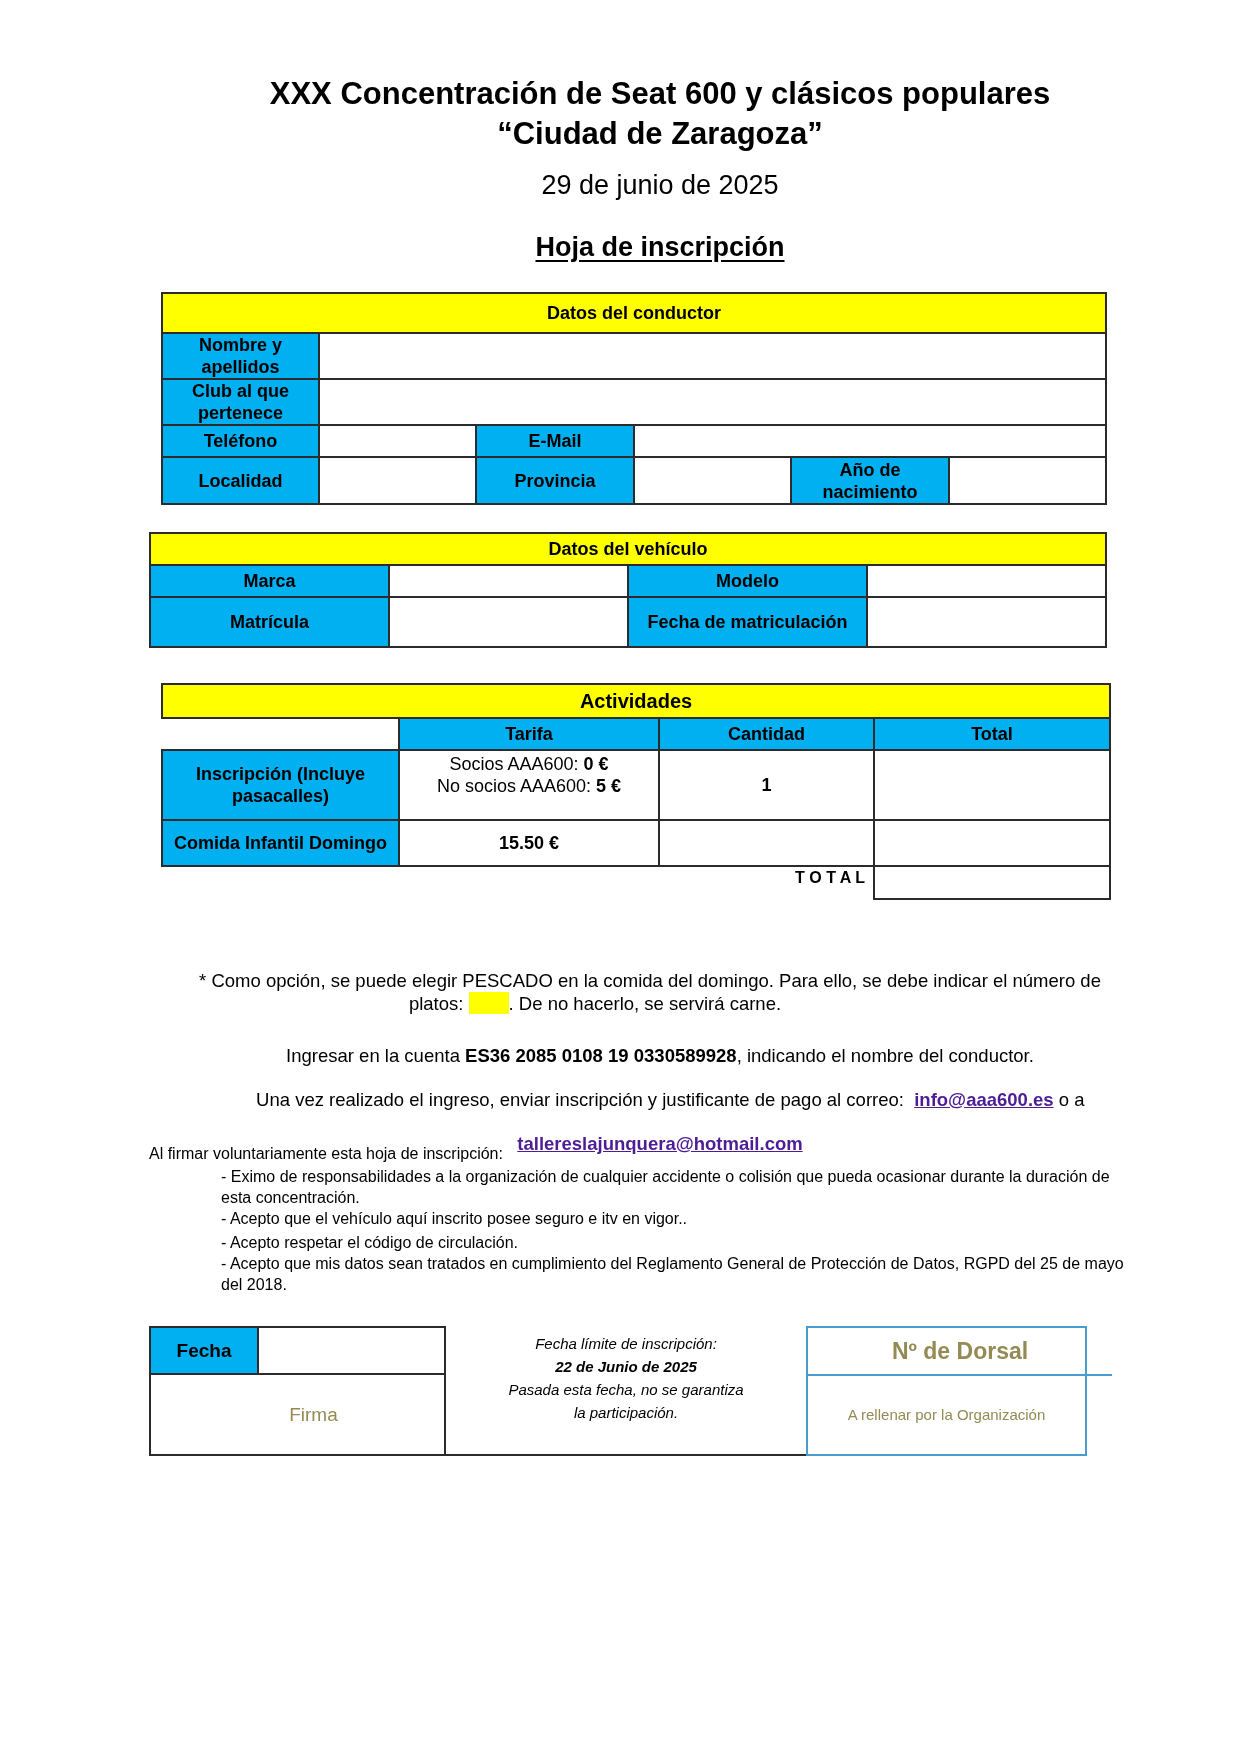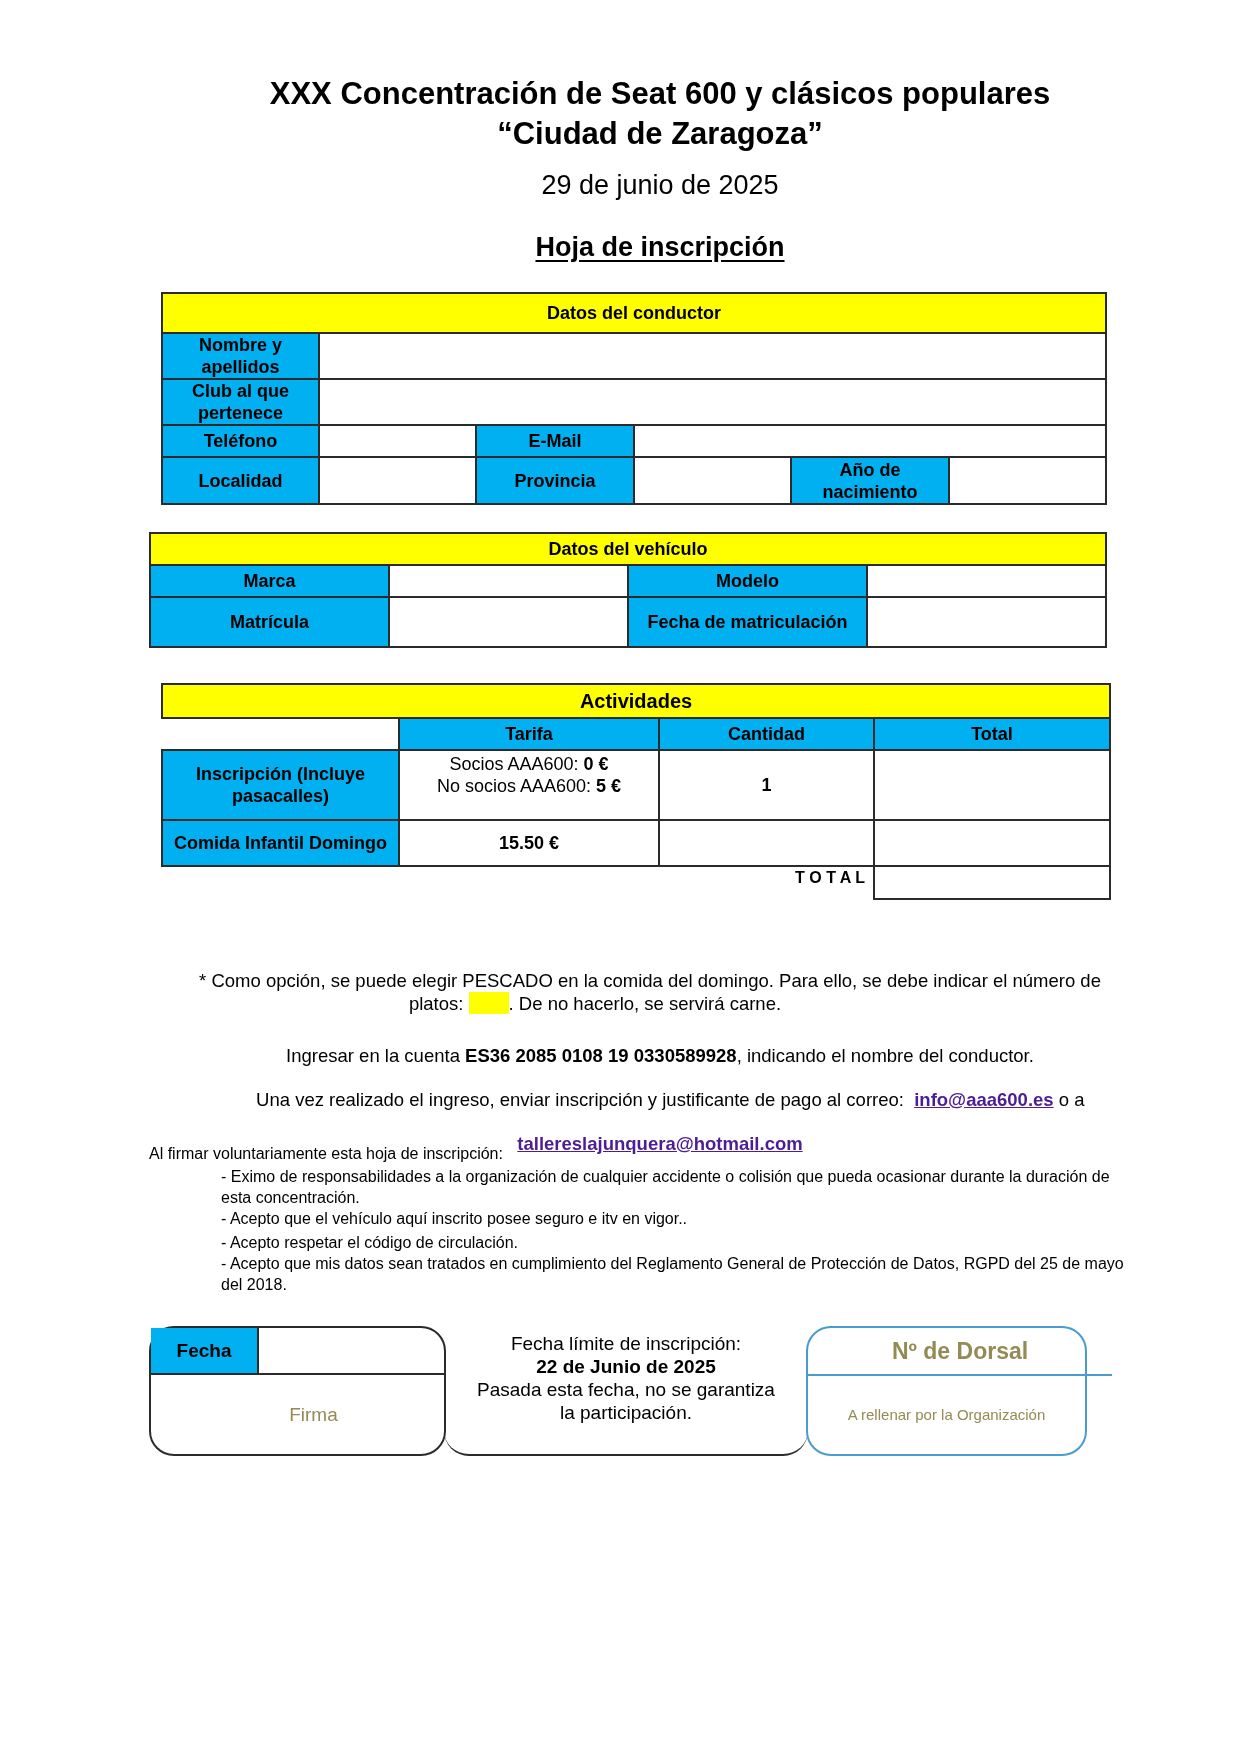--- a/index.html
+++ b/index.html
@@ -15,21 +15,21 @@
   td.hdr { background: #ffff00; font-weight: bold; }
   td.lbl { background: #00b0f0; font-weight: bold; }
   td.val { background: #ffffff; }
   td.noborder { border: none !important; }
 
   .note { font-size: 18.5px; line-height: 23px; }
   .link { color: #4c1d95; text-decoration: underline; font-weight: bold; }
   .hl { display: inline-block; width: 40px; height: 22px; background: #ffff00; vertical-align: -4px; }
   .legal { font-size: 16px; line-height: 21px; }
 
-  .bottom-box { position: absolute; box-sizing: border-box; border-radius: 25px; }
+  .bottom-box { position: absolute; box-sizing: border-box; }
   .tan { color: #948a54; }
 </style>
 </head>
 <body>
 
 <div class="abs center title">
   <div>XXX Concentración de Seat 600 y clásicos populares</div>
   <div>“Ciudad de Zaragoza”</div>
 </div>
 <div class="abs center date">29 de junio de 2025</div>
@@ -167,21 +167,21 @@
     <div style="padding-right:10px;">- Acepto que mis datos sean tratados en cumplimiento del Reglamento General de Protección de Datos, RGPD  del 25 de mayo del 2018.</div>
   </div>
 </div>
 
 <div class="bottom-box" style="left:149px; top:1326px; width:297px; height:130px; border:2px solid #2b2b2b;">
   <div class="abs" style="left:0; top:0; width:106px; height:45px; background:#00b0f0; border-right:2px solid #2b2b2b; border-bottom:2px solid #2b2b2b; font-weight:bold; font-size:19px; line-height:45px; text-align:center;">Fecha</div>
   <div class="abs" style="left:108px; top:0; width:185px; height:45px; border-bottom:2px solid #2b2b2b;"></div>
   <div class="abs center tan" style="left:0; top:47px; width:293px; height:79px; line-height:79px; font-size:19px; padding-left:16px;">Firma</div>
 </div>
 
-<div class="bottom-box center" style="left:444px; top:1326px; width:364px; height:130px; border-bottom:2px solid #2b2b2b; font-size:19px; line-height:23px; padding-top:6px;">
+<div class="bottom-box center" style="left:444px; top:1326px; width:364px; height:130px; border-bottom:2px solid #2b2b2b; font-size:15px; line-height:23px; padding-top:6px;font-style:italic;">
   <div>Fecha límite de inscripción:</div>
   <div style="font-weight:bold;">22 de Junio de 2025</div>
   <div>Pasada esta fecha, no se garantiza</div>
   <div>la participación.</div>
 </div>
 
 <div class="bottom-box" style="left:806px; top:1326px; width:281px; height:130px; border:2px solid #4a9bd0;">
   <div class="abs center tan" style="left:0; top:0; width:304px; height:46px; line-height:46px; border-bottom:2px solid #4a9bd0; font-weight:bold; font-size:23px;">Nº de Dorsal</div>
   <div class="abs center tan" style="left:0; top:48px; width:277px; height:78px; line-height:78px; font-size:15px;">A rellenar por la Organización</div>
 </div>

